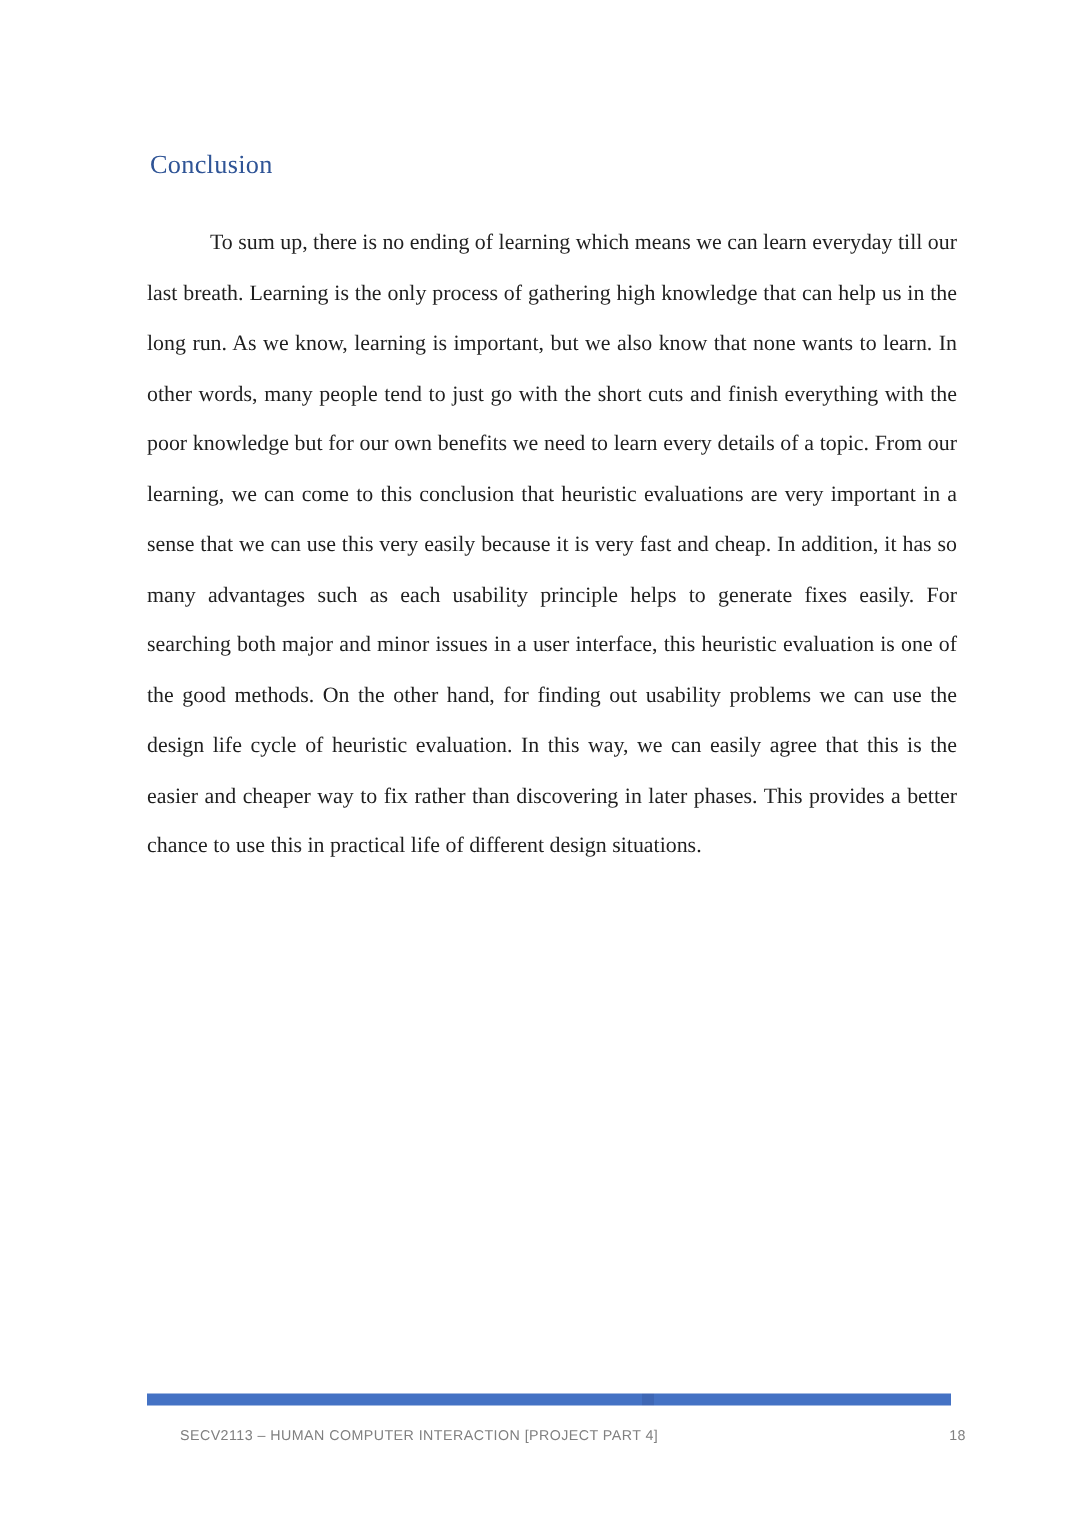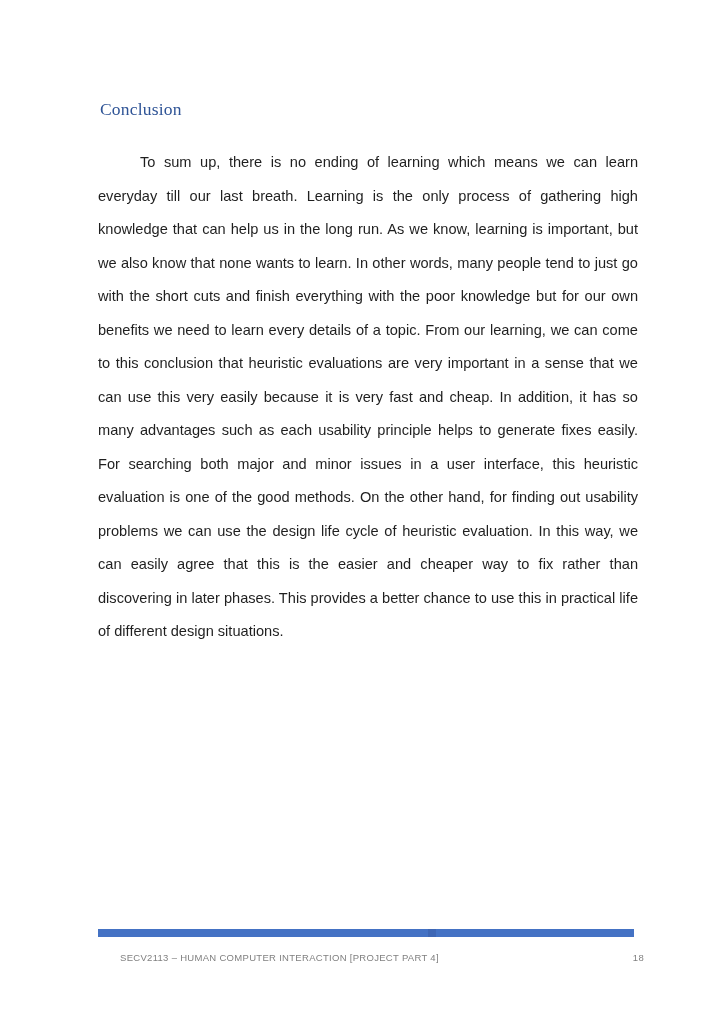--- a/index.html
+++ b/index.html
@@ -24,21 +24,21 @@
     font-size: 17.5px;
     font-weight: 400;
     color: #2F5496;
     letter-spacing: 0.2px;
   }
   .body-paragraph {
     position: absolute;
     left: 90px;
     top: 138px;
     width: 548px;
-    font-family: Liberation Sans, sans-serif;
+    font-family: Liberation Serif, serif;
     font-size: 14.6px;
     line-height: 33.5px;
     color: #1F1F1F;
     text-align: justify;
     text-indent: 42px;
   }
   .footer-bar {
     position: absolute;
     left: 90px;
     top: 921px;

